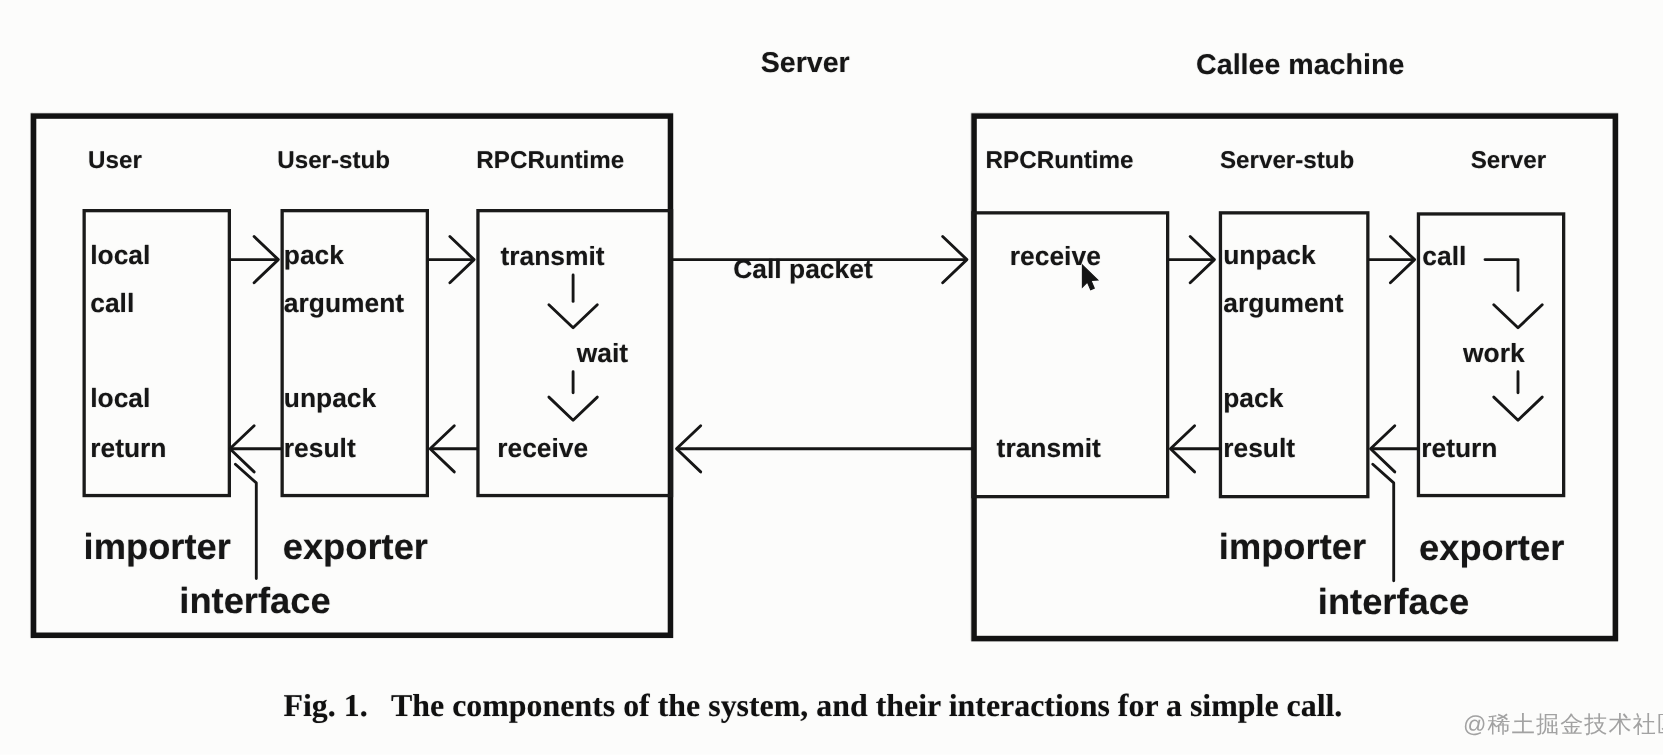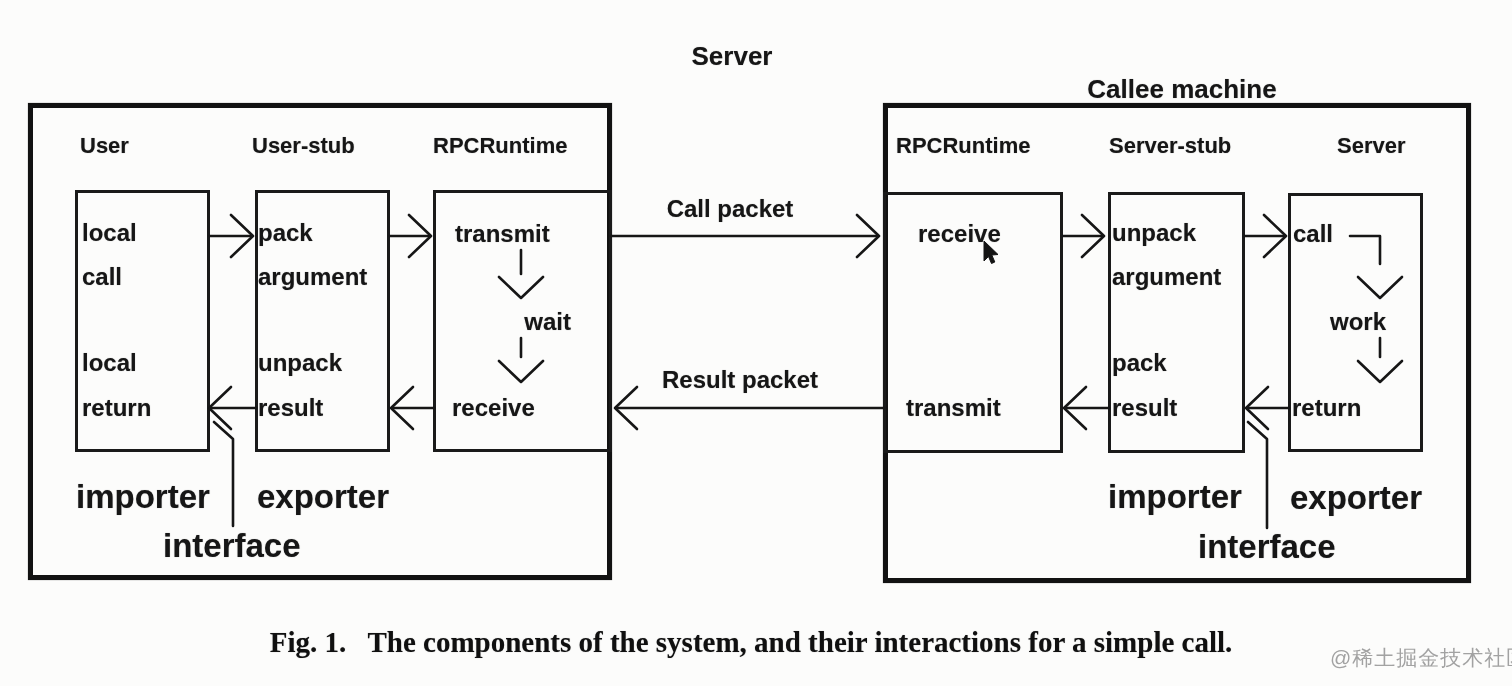--- a/index.html
+++ b/index.html
@@ -14,21 +14,21 @@
     font-weight:bold;
     font-size:24px;
     line-height:1.05;
     color:#161616;
     white-space:nowrap;
     text-shadow:0 0 1px rgba(25,25,25,.4);
   }
   .hdr{font-size:26px;text-align:center;}
   .collabel{font-size:22px;}
   .boxline{font-size:24px;}
-  .packet{font-size:24px;text-align:center;}
+  .packet{font-size:24px;text-align:center;margin-top:37px;}
   .footlabel{font-size:33px;}
   .machine-box{
     position:absolute;
     border:5px solid #121212;
     background:transparent;
     box-sizing:border-box;
     box-shadow:0 0 1px rgba(0,0,0,.5);
   }
   .inner-box{
     position:absolute;
@@ -55,21 +55,21 @@
     letter-spacing:1px;
     white-space:nowrap;
   }
 </style>
 </head>
 <body>
 
 <div id="stage">
 
   <div class="txt hdr" style="left:632px;top:43px;width:200px;">Server</div>
-  <div class="txt hdr" style="left:1032px;top:45px;width:300px;margin-top:31px;">Callee machine</div>
+  <div class="txt hdr" style="left:1032px;top:45px;width:300px;">Callee machine</div>
 
   <div class="machine-box" style="left:28px;top:103px;width:584px;height:477px;"></div>
   <div class="machine-box" style="left:883px;top:103px;width:588px;height:480px;"></div>
 
   <div class="txt collabel" style="left:80px;top:134px;">User</div>
   <div class="txt collabel" style="left:252px;top:134px;">User-stub</div>
   <div class="txt collabel" style="left:433px;top:134px;">RPCRuntime</div>
 
   <div class="txt collabel" style="left:896px;top:134px;">RPCRuntime</div>
   <div class="txt collabel" style="left:1109px;top:134px;">Server-stub</div>
@@ -102,21 +102,20 @@
   <div class="txt boxline" style="left:1112px;top:220px;">unpack</div>
   <div class="txt boxline" style="left:1112px;top:264px;">argument</div>
   <div class="txt boxline" style="left:1112px;top:350px;">pack</div>
   <div class="txt boxline" style="left:1112px;top:395px;">result</div>
 
   <div class="txt boxline" style="left:1293px;top:221px;">call</div>
   <div class="txt boxline" style="left:1330px;top:309px;width:100px;text-align:left;">work</div>
   <div class="txt boxline" style="left:1292px;top:395px;">return</div>
 
   <div class="txt packet" style="left:630px;top:196px;width:200px;">Call packet</div>
-  <div class="txt packet" style="left:640px;top:367px;width:200px;">Result packet</div>
 
   <div class="txt footlabel" style="left:76px;top:480px;">importer</div>
   <div class="txt footlabel" style="left:257px;top:480px;">exporter</div>
   <div class="txt footlabel" style="left:163px;top:529px;">interface</div>
 
   <div class="txt footlabel" style="left:1108px;top:480px;">importer</div>
   <div class="txt footlabel" style="left:1290px;top:481px;">exporter</div>
   <div class="txt footlabel" style="left:1198px;top:530px;">interface</div>
 
   <svg id="lines" width="1512" height="686" viewBox="0 0 1512 686">
@@ -186,17 +185,17 @@
         <path d="M214 422 L233 439 V526"></path>
       </g>
       <g>
         <path d="M1248 422 L1267 439 V528"></path>
       </g>
     </g>
 
     <polygon points="984,241 984,261 988.5,256.5 991.5,263.5 994.8,262 991.8,255 998,254.5" fill="#141414" stroke="#141414" stroke-width="1"></polygon>
   </svg>
 
-  <div class="caption" style="left:16px;top:626px;width:1470px;">Fig. 1.   The components of the system, and their interactions for a simple call.</div>
+  <div class="caption" style="left:4px;top:626px;width:1470px;">Fig. 1.   The components of the system, and their interactions for a simple call.</div>
 
   <div class="watermark" style="left:1330px;top:644px;">@稀土掘金技术社区</div>
 
 </div>
 
 </body></html>

